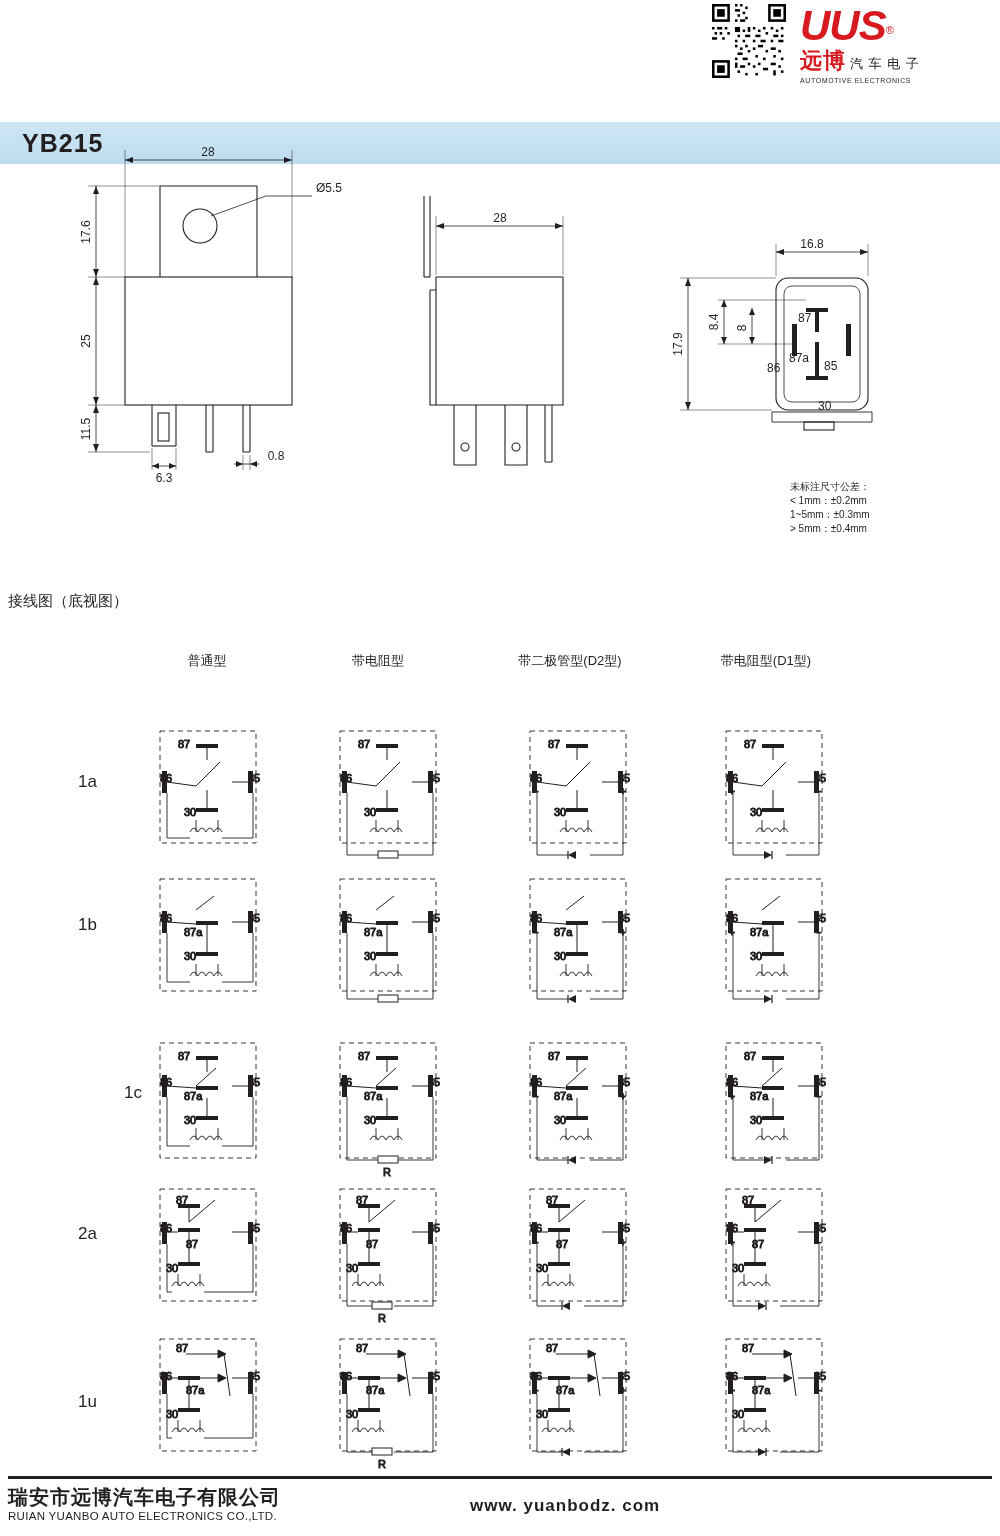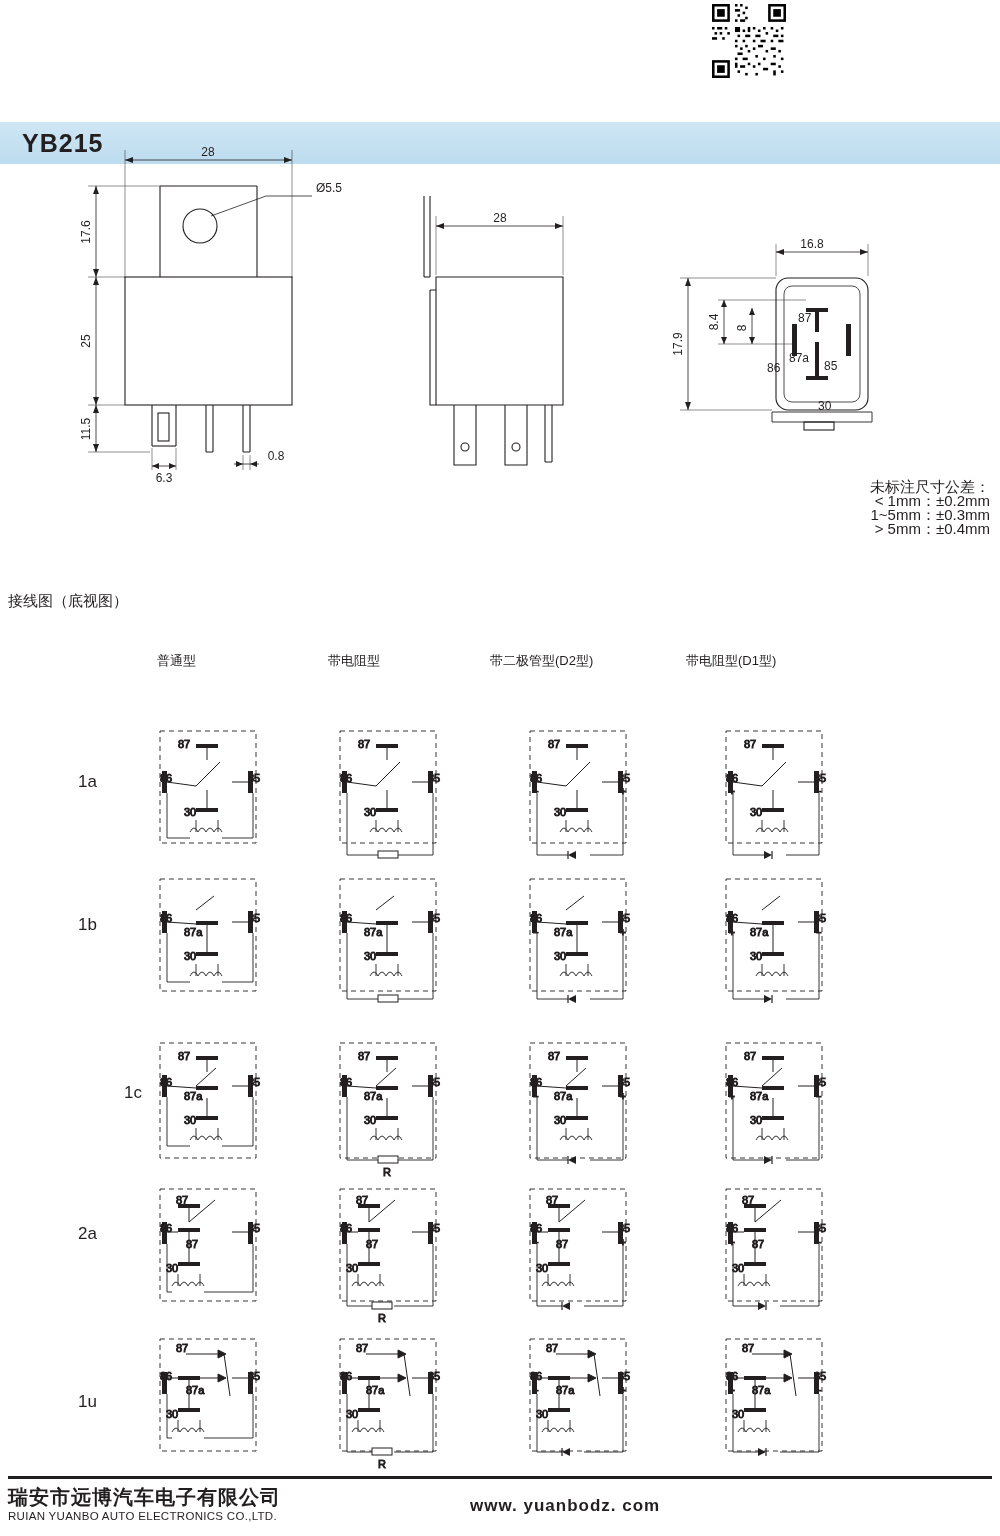--- a/index.html
+++ b/index.html
@@ -16,26 +16,26 @@
   .logo-reg{font-size:11px;vertical-align:super;color:#d71920;font-style:normal;}
   .logo-cn{font-size:22px;color:#d71920;font-weight:bold;letter-spacing:1px;}
   .logo-cn2{font-size:13px;color:#231f20;letter-spacing:1px;margin-left:4px;}
   .logo-sub{font-size:7px;color:#231f20;letter-spacing:0.6px;margin-top:1px;}
   .title-bar{position:absolute;left:0;top:82px;width:1000px;height:42px;
     background:linear-gradient(to bottom,#cfe6f4,#bcdcef);margin-top:40px;}
   .title-bar .t{position:absolute;left:22px;top:7px;font-size:25px;font-weight:bold;color:#231f20;letter-spacing:1px;}
 
   
   .canvas{position:absolute;left:0;top:0;width:1000px;height:1536px;pointer-events:none;}
-  .dimnote{position:absolute;right:10px;top:480px;width:200px;text-align:right;font-size:15px;line-height:14px;color:#231f20;}
+  .dimnote{position:absolute;right:10px;top:480px;width:200px;font-size:10px;line-height:14px;color:#231f20;}
   .dimnote div{white-space:nowrap;}
 
   .section-title{position:absolute;left:8px;top:592px;font-size:15px;color:#231f20;}
 
-  .col-head{position:absolute;font-size:13px;color:#231f20;}
+  .col-head{position:absolute;font-size:13px;color:#231f20;text-align:center;}
 
   .rowlabel{position:absolute;font-size:17px;color:#231f20;font-weight:500;}
 
   
   .footer{position:absolute;left:0;bottom:0;width:1000px;height:60px;}
   .footer-line{position:absolute;left:8px;top:0;width:984px;height:3px;background:#231f20;}
   .f-cn{position:absolute;left:8px;top:8px;font-size:20px;font-weight:bold;color:#231f20;letter-spacing:1px;}
   .f-en{position:absolute;left:8px;top:34px;font-size:11.5px;font-weight:normal;color:#231f20;letter-spacing:0.3px;}
   .f-web{position:absolute;left:470px;top:20px;font-size:17px;font-weight:bold;color:#231f20;letter-spacing:1px;}
   svg text{font-family:"Liberation Sans", sans-serif;fill:#231f20;}
@@ -120,20 +120,29 @@
         <rect x="18" y="23" width="1" height="1"></rect>
           <rect x="20" y="25" width="2" height="1"></rect>
           <rect x="17" y="27" width="1" height="1"></rect>
         <rect x="23" y="23" width="2" height="1"></rect>
           <rect x="26" y="24" width="1" height="1"></rect>
           <rect x="24" y="26" width="1" height="2"></rect>
         <rect x="27" y="26" width="1" height="1"></rect>
       </g>
     </svg>
   </div>
+  <div class="logo">
+    <div>
+      <span class="logo-uus">UUS</span><span class="logo-reg">®</span>
+    </div>
+    <div>
+      <span class="logo-cn">远博</span><span class="logo-cn2">汽 车 电 子</span>
+    </div>
+    <div class="logo-sub">AUTOMOTIVE ELECTRONICS</div>
+  </div>
 </div>
 
 <div class="title-bar">
   <div class="t">YB215</div>
 </div>
 
 <svg class="canvas" width="1000" height="1536">
   <g stroke="#231f20" fill="none" stroke-width="1.1">
 
     <g>

